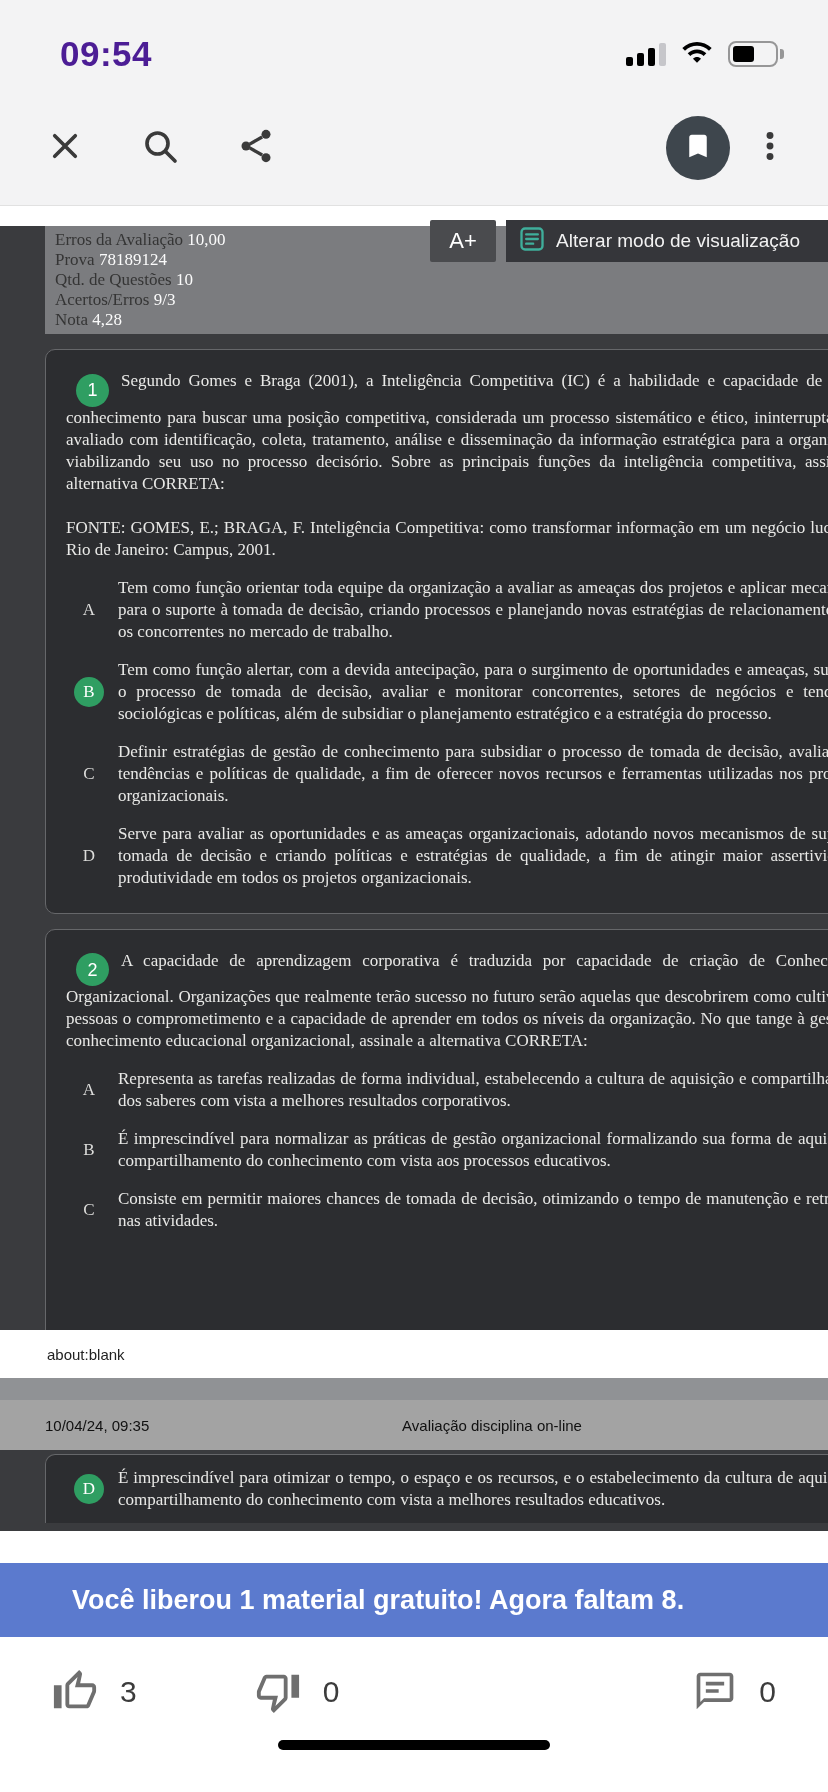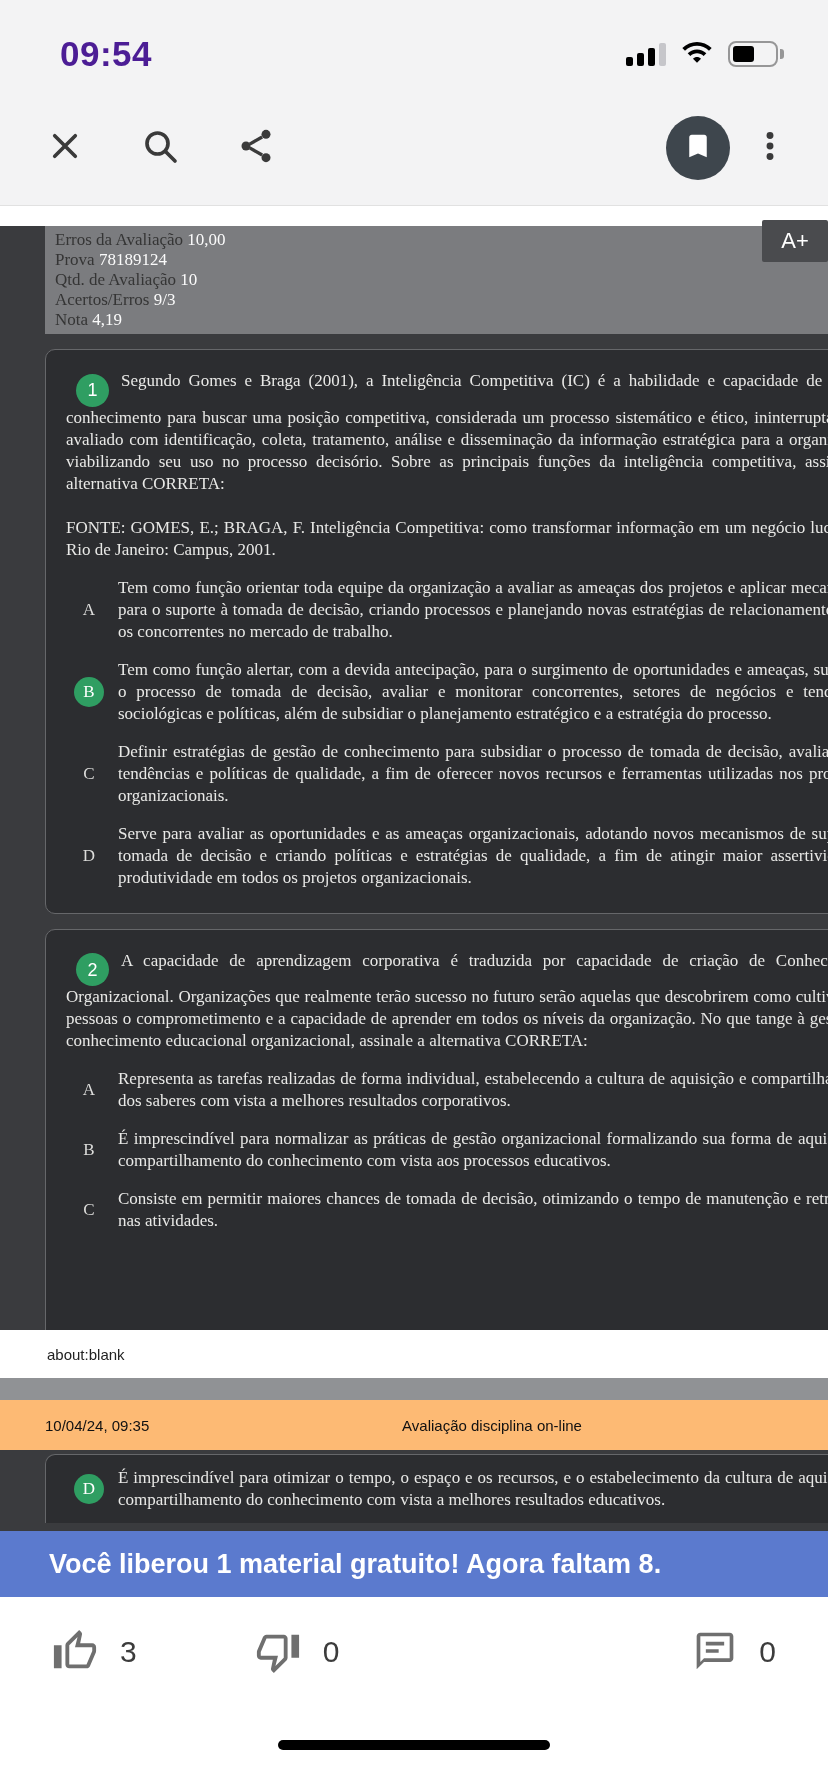--- a/index.html
+++ b/index.html
@@ -59,32 +59,32 @@
   .opt{display:flex;align-items:center;margin-top:16px;}
   .opt-letter{flex:0 0 46px;display:flex;align-items:center;justify-content:center;color:#dcdcda;}
   .opt-letter-inner{display:flex;align-items:center;justify-content:center;}
   .opt.correct .opt-letter-inner{width:30px;height:30px;border-radius:50%;
         background:var(--accent-green,#2f9e62);color:#fff;}
   .opt-text{flex:1;text-align:justify;padding-left:6px;}
 
   .page1-footer{height:48px;background:#fff;display:flex;align-items:center;
                 padding-left:47px;font-size:15px;color:#222;}
   .page-gap{height:22px;background:#909295;}
-  .page2-header{height:50px;background:#fdba74;position:relative;display:flex;
+  .page2-header{height:50px;background:#a3a3a3;position:relative;display:flex;
                 align-items:center;font-size:15px;color:#111;}
   .p2-date{margin-left:45px;}
   .p2-title{position:absolute;left:492px;transform:translateX(-50%);}
   .page2-dark{height:81px;background:#3a3b3e;overflow:hidden;padding-top:4px;box-sizing:border-box;}
   .qcard-cont{margin-top:0;border-radius:10px 10px 0 0;border-bottom:0;
               padding:12px 24px 12px 20px;}
   .qcard-cont .opt{margin-top:0;}
 
   
-  .banner{height:66px;background:var(--banner-blue,#5b7ace);display:flex;align-items:center;
-          padding-left:49px;cursor:pointer;}
+  .banner{height:74px;background:var(--banner-blue,#5b7ace);display:flex;align-items:center;
+          padding-left:72px;cursor:pointer;margin-top:32px;}
   .banner span{color:#fff;font-size:27px;font-weight:700;}
 
   
   .engagement{height:110px;background:#fff;display:flex;align-items:center;padding:0 52px;box-sizing:border-box;}
   .eng-group{display:flex;align-items:center;gap:22px;background:none;border:0;padding:0;cursor:pointer;}
   .eng-count{font-size:30px;color:#3c3c3c;font-family:"Liberation Sans",sans-serif;}
   .eng-dislike{margin-left:118px;}
   .eng-comments{margin-left:auto;}
   .rot180{transform:rotate(180deg);}
 
@@ -159,29 +159,38 @@
         </svg>
     </span>
   </button>
 </nav>
 
 <main class="viewer">
   <div class="print-margin-top"></div>
 
   <div class="viewer-controls">
     <button class="btn-fontsize">A+</button>
+    <button class="btn-viewmode">
+      <span>
+        <svg viewBox="0 0 24 24" width="28" height="28">
+            <rect class="ic-teal" x="3" y="3" width="18" height="18" rx="3" fill="none" stroke-width="2"></rect>
+            <path class="ic-teal" d="M7 8h10M7 12h10M7 16h6" stroke-width="2" stroke-linecap="round" fill="none"></path>
+          </svg>
+      </span>
+      <span>Alterar modo de visualização</span>
+    </button>
   </div>
 
   <section class="page1">
     <div class="doc-header">
       <div><span class="dh-label">Erros da Avaliação</span> <span class="dh-value">10,00</span></div>
       <div><span class="dh-label">Prova</span> <span class="dh-value">78189124</span></div>
-      <div><span class="dh-label">Qtd. de Avaliação</span> <span class="dh-value">10</span></div>
+      <div><span class="dh-label">Qtd. de Questões</span> <span class="dh-value">10</span></div>
       <div><span class="dh-label">Acertos/Erros</span> <span class="dh-value">9/3</span></div>
-      <div><span class="dh-label">Nota</span> <span class="dh-value">4,19</span></div>
+      <div><span class="dh-label">Nota</span> <span class="dh-value">4,28</span></div>
     </div>
 
     <article class="qcard">
       <p class="qtext">
         <span class="qnum">1</span><span>Segundo Gomes e Braga (2001), a Inteligência Competitiva (IC) é a habilidade e capacidade de usar o conhecimento para buscar uma posição competitiva, considerada um processo sistemático e ético, ininterruptamente avaliado com identificação, coleta, tratamento, análise e disseminação da informação estratégica para a organização, viabilizando seu uso no processo decisório. Sobre as principais funções da inteligência competitiva, assinale a alternativa CORRETA:</span>
       </p>
       <p class="fonte">FONTE: GOMES, E.; BRAGA, F. Inteligência Competitiva: como transformar informação em um negócio lucrativo. Rio de Janeiro: Campus, 2001.</p>
 
       <div class="opt">
         <div class="opt-letter">

